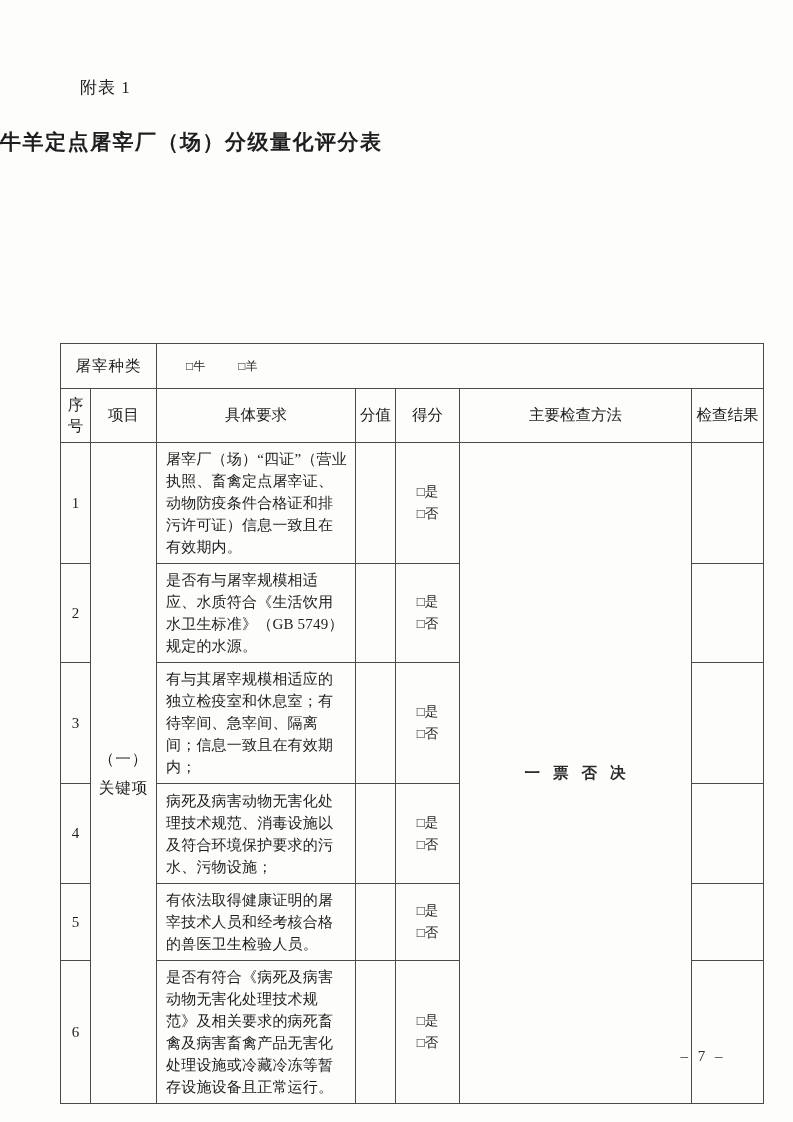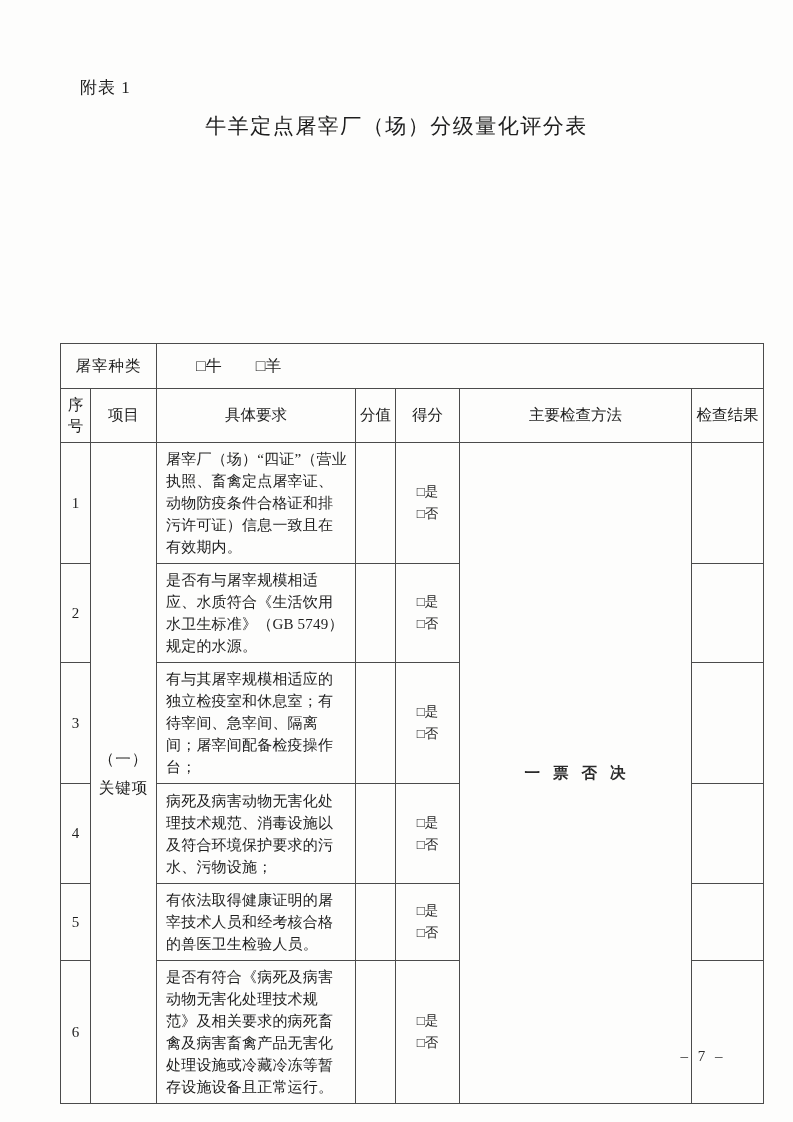--- a/index.html
+++ b/index.html
@@ -14,26 +14,25 @@
   }
   .annex {
     position: absolute;
     left: 80px;
     top: 76px;
     font-size: 17px;
     letter-spacing: 1px;
   }
   .title {
     position: absolute;
-    top: 112px;
+    top: 128px;
     left: 0;
     width: 100%;
-    text-align: center;
     font-size: 21px;
-    font-weight: normal;
+    font-weight: bold;
     letter-spacing: 1.5px;
     margin: 0;
   }
   table { border-collapse: collapse; }
   td, th { border: 1px solid #4b4b4b; }
 
   .info-table {
     position: absolute;
     left: 44px;
     top: 190px;
@@ -72,22 +71,22 @@
   tr.r5 { height: 65px; }
   tr.r6 { height: 133px; }
 
   .species-label {
     text-align: center;
     font-size: 15.5px;
     vertical-align: middle;
     letter-spacing: 1px;
   }
   .species-value {
-    padding-left: 39px;
-    font-size: 16px;
+    padding-left: 29px;
+    font-size: 12px;
     vertical-align: middle;
   }
   .species-value .chk { margin-right: 30px; }
 
   td.seq {
     text-align: center;
     vertical-align: middle;
     font-size: 15px;
     font-family: "Liberation Serif", serif;
   }
@@ -195,21 +194,21 @@
       <td class="pts"></td>
       <td class="score">
         <div class="opt">□是</div>
         <div class="opt">□否</div>
       </td>
       <td class="result"></td>
     </tr>
 
     <tr class="r3">
       <td class="seq">3</td>
-      <td class="req">有与其屠宰规模相适应的独立检疫室和休息室；有待宰间、急宰间、隔离间；屠宰间配备检疫操作台；</td>
+      <td class="req">有与其屠宰规模相适应的独立检疫室和休息室；有待宰间、急宰间、隔离间；信息一致且在有效期内；</td>
       <td class="pts"></td>
       <td class="score">
         <div class="opt">□是</div>
         <div class="opt">□否</div>
       </td>
       <td class="result"></td>
     </tr>
 
     <tr class="r4">
       <td class="seq">4</td>

